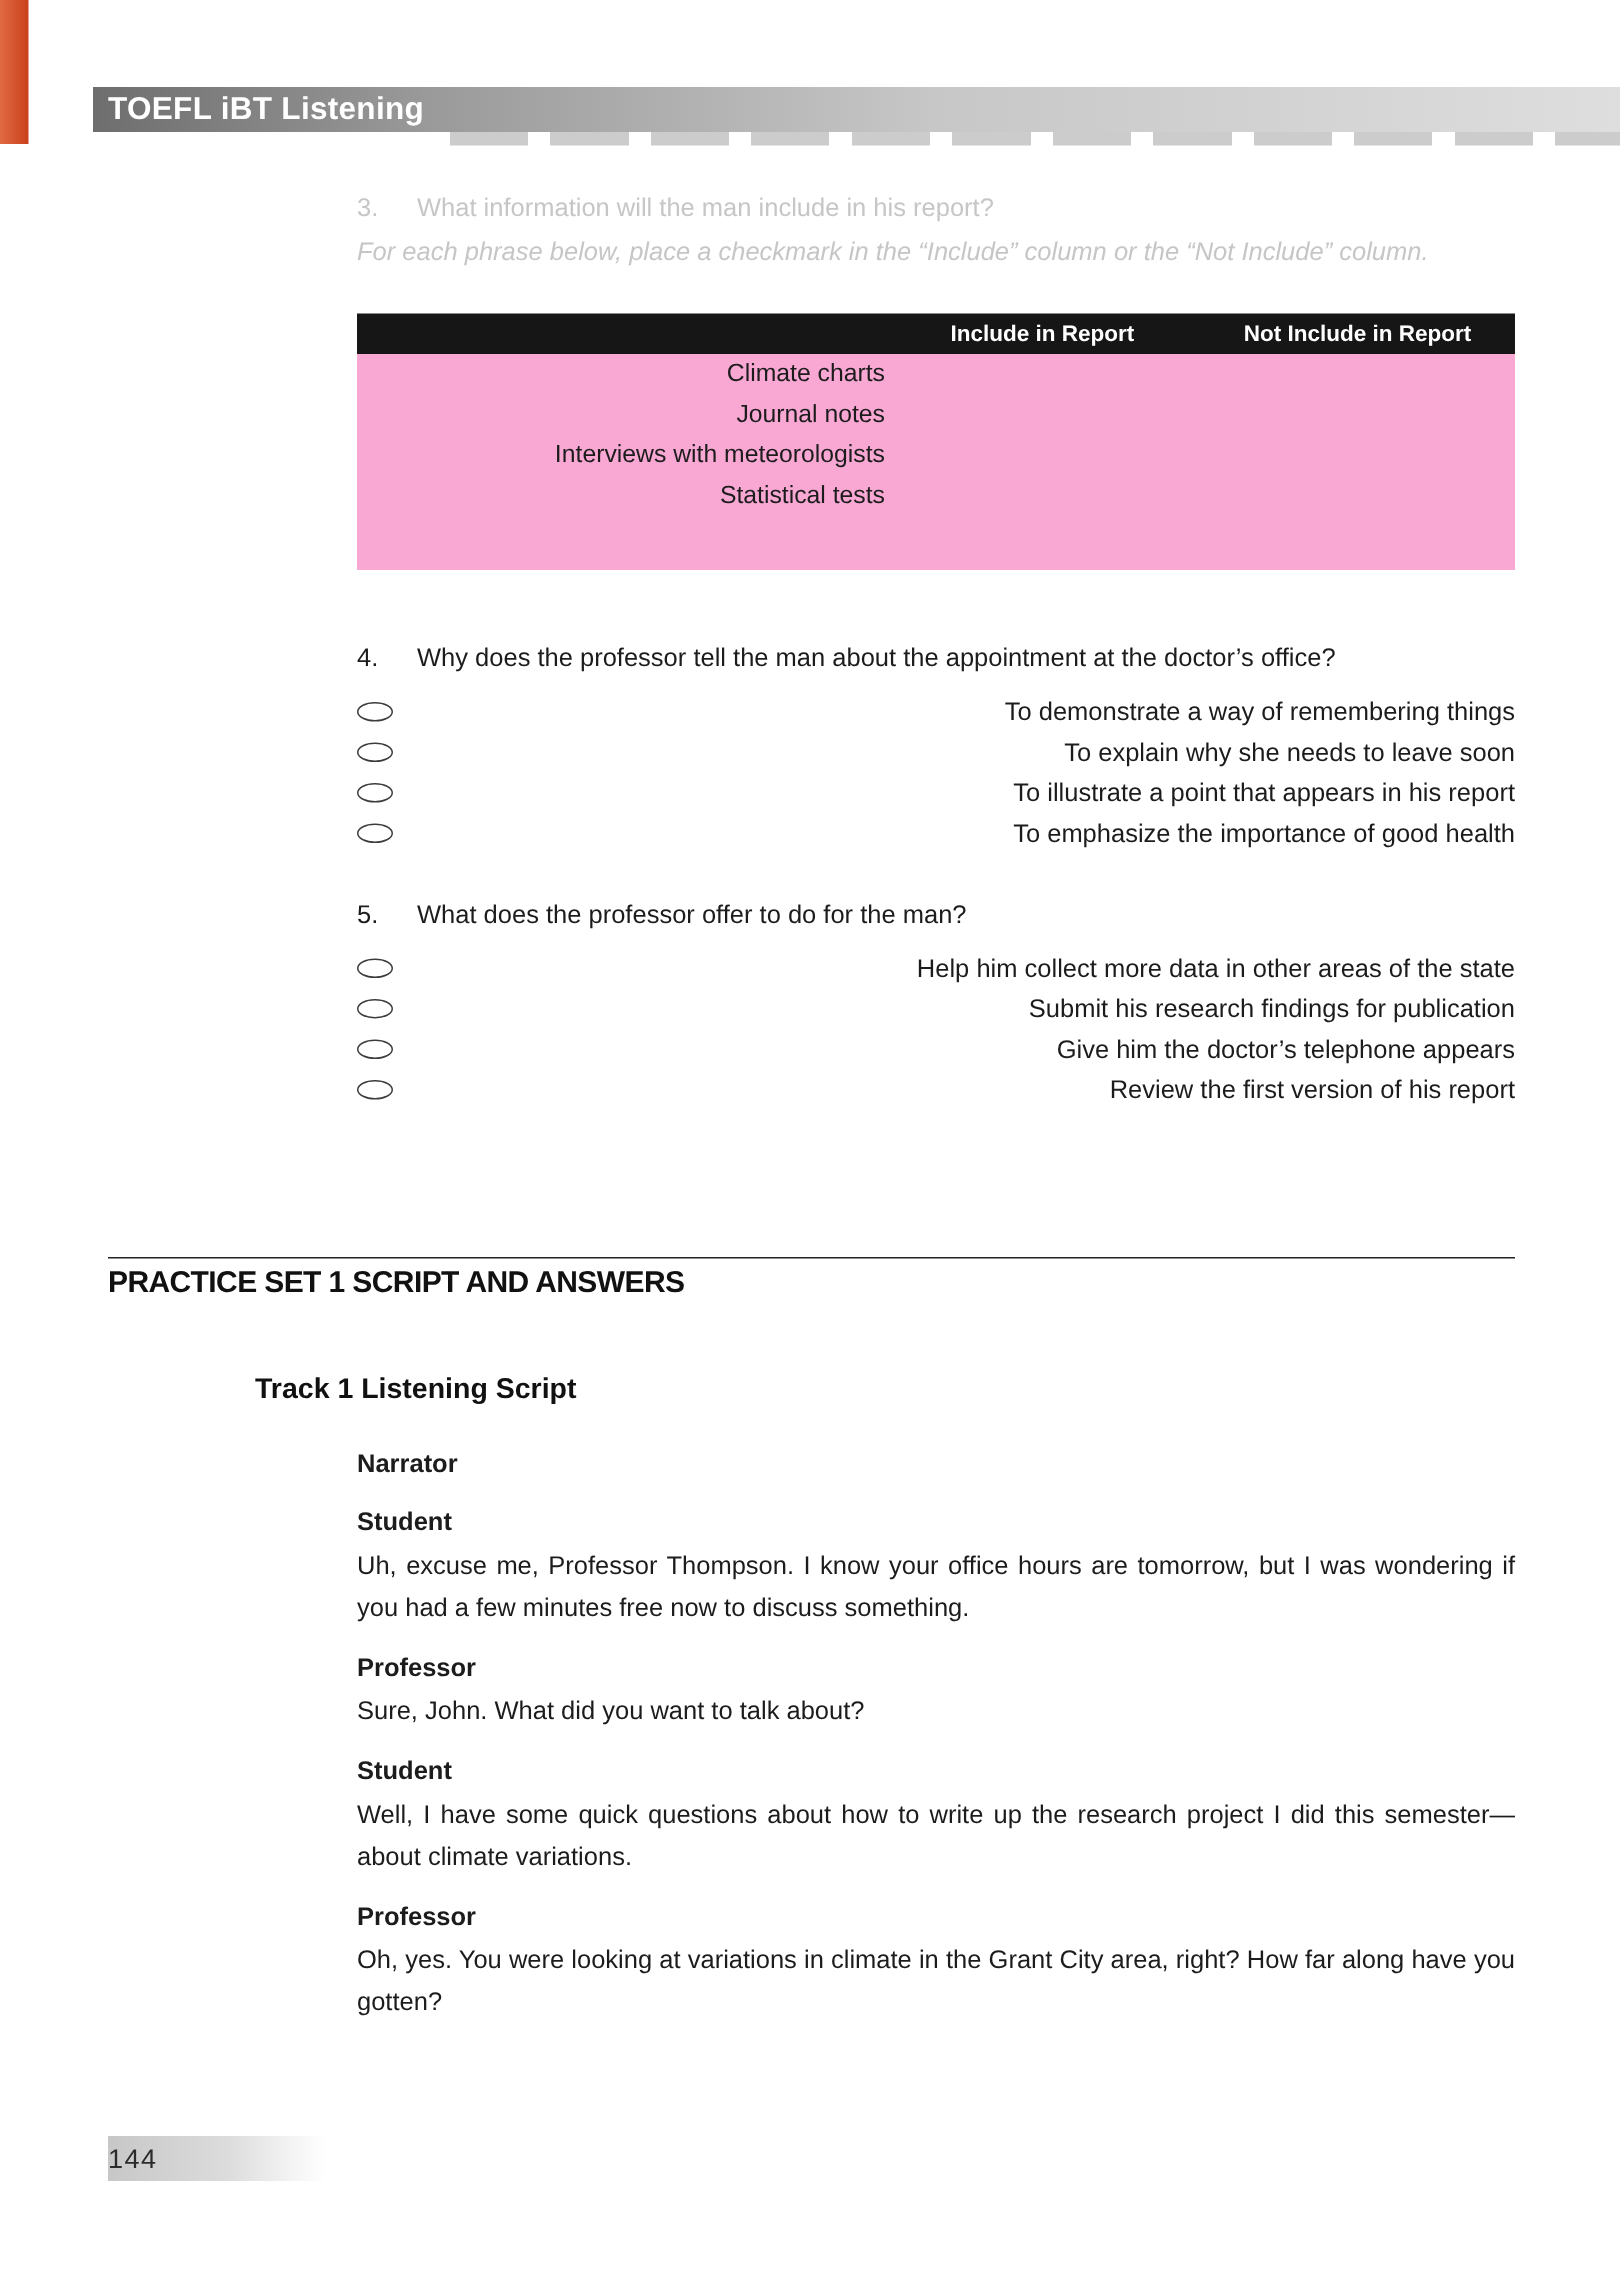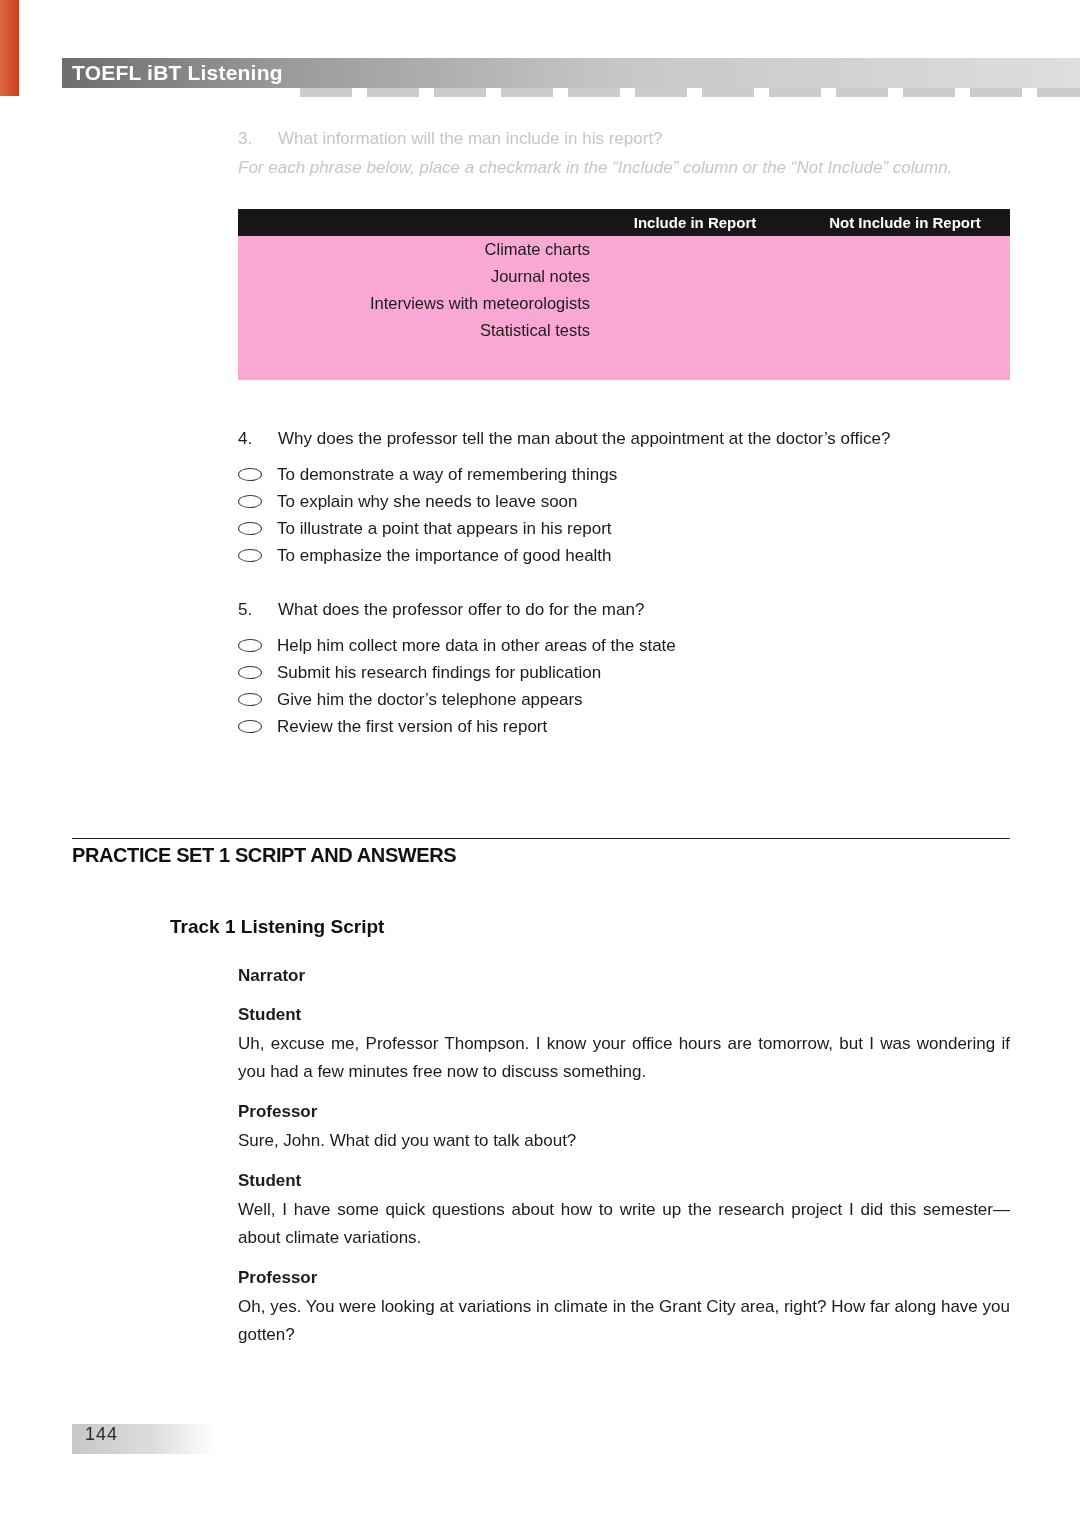--- a/index.html
+++ b/index.html
@@ -86,20 +86,21 @@
   .t-col { flex: 0 0 210px; text-align: center; }
   
   .question-block { margin-top: 46px; }
   .question-block.q5 { margin-top: 28px; }
   .q-text { font-size: 17px; line-height: 26px; }
   .options { margin-top: 9px; }
   .option {
     display: flex;
     align-items: center;
     height: 27px;
+    justify-content: space-between;
   }
   .oval {
     flex: 0 0 24px;
     width: 24px; height: 13px;
     border: 1.6px solid #3c3c3c;
     border-radius: 50%;
     margin-right: 15px;
     background: #ffffff;
   }
   .opt-text { font-size: 17px; }
@@ -143,21 +144,21 @@
     text-align: justify;
     margin-top: 2px;
   }
   
   .footer-bar {
     position: absolute;
     left: 72px; top: 1424px;
     width: 145px; height: 30px;
     background: linear-gradient(to right, #c7c7c7 0%, #dcdcdc 55%, #f4f4f4 85%, #ffffff 100%);
     display: flex;
-    padding-left: 13px;
+    align-items: center;
   }
   .page-number {
     font-size: 18px;
     color: #2b2b2b;
     letter-spacing: 1px;
   }
 </style>
 </head>
 <body>
 

